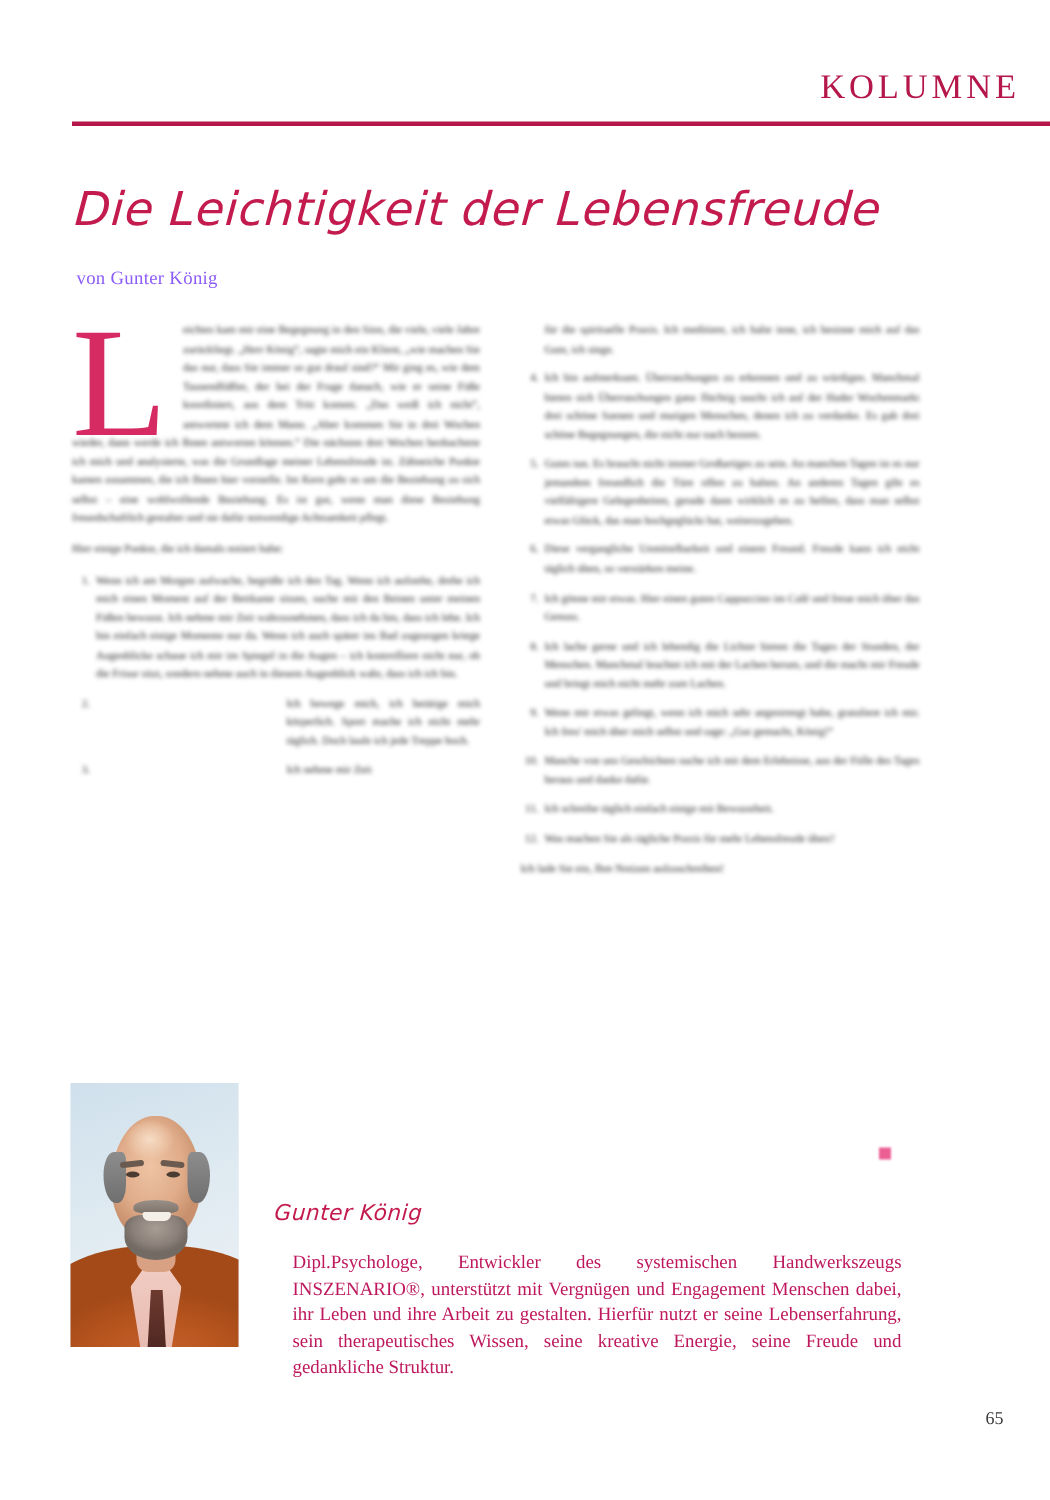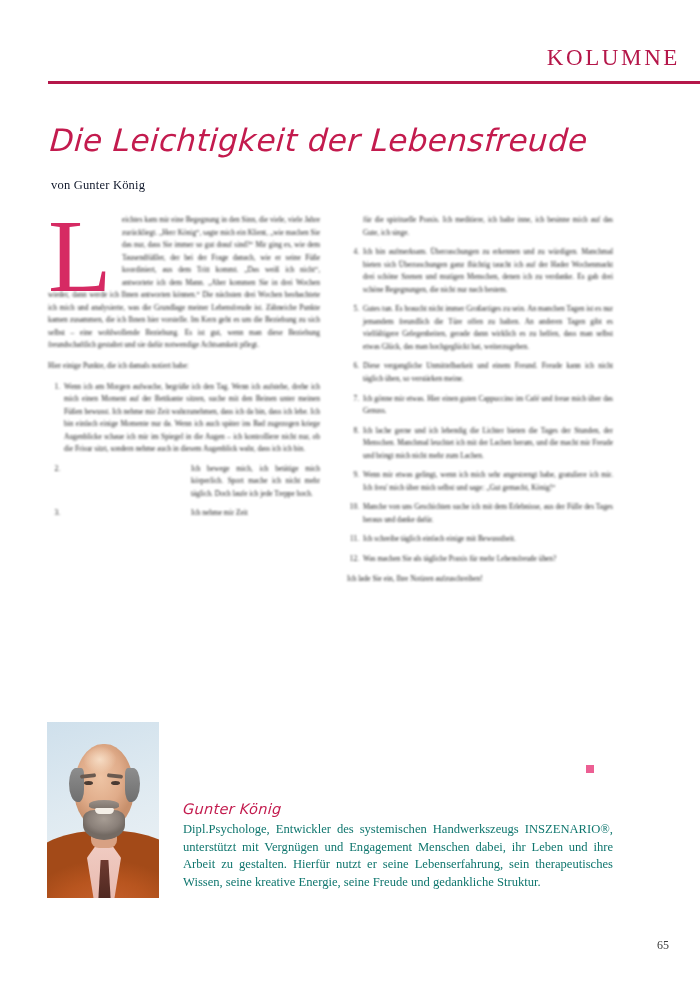--- a/index.html
+++ b/index.html
@@ -64,21 +64,21 @@
     letter-spacing: 0.4px;
     white-space: nowrap;
     transform: skewX(-4deg);
   }
   #article-byline {
     position: absolute;
     left: 51px;
     top: 178px;
     font-family: "Liberation Serif", serif;
     font-size: 12.5px;
-    color: #0f172a;
+    color: #8b5cf6;
     letter-spacing: 0.2px;
     text-align: center;
   }
 
   
   .col {
     position: absolute;
     top: 214px;
     font-family: "Liberation Serif", serif;
     font-size: 7.4px;
@@ -318,22 +318,22 @@
     letter-spacing: 0.3px;
     transform: skewX(-4deg);
     display: inline-block;
     margin: 0 0 4px 0;
   }
   #bio-text {
     font-family: "Liberation Serif", serif;
     font-size: 12.6px;
     line-height: 17.6px;
     text-align: justify;
-    color: #0f766e;
-    margin: 0;
+    color: #be185d;
+    margin: 12px;
   }
 
   
   #page-number {
     position: absolute;
     left: 657px;
     top: 938px;
     font-family: "Liberation Serif", serif;
     font-size: 12px;
     color: #3a3a3a;

